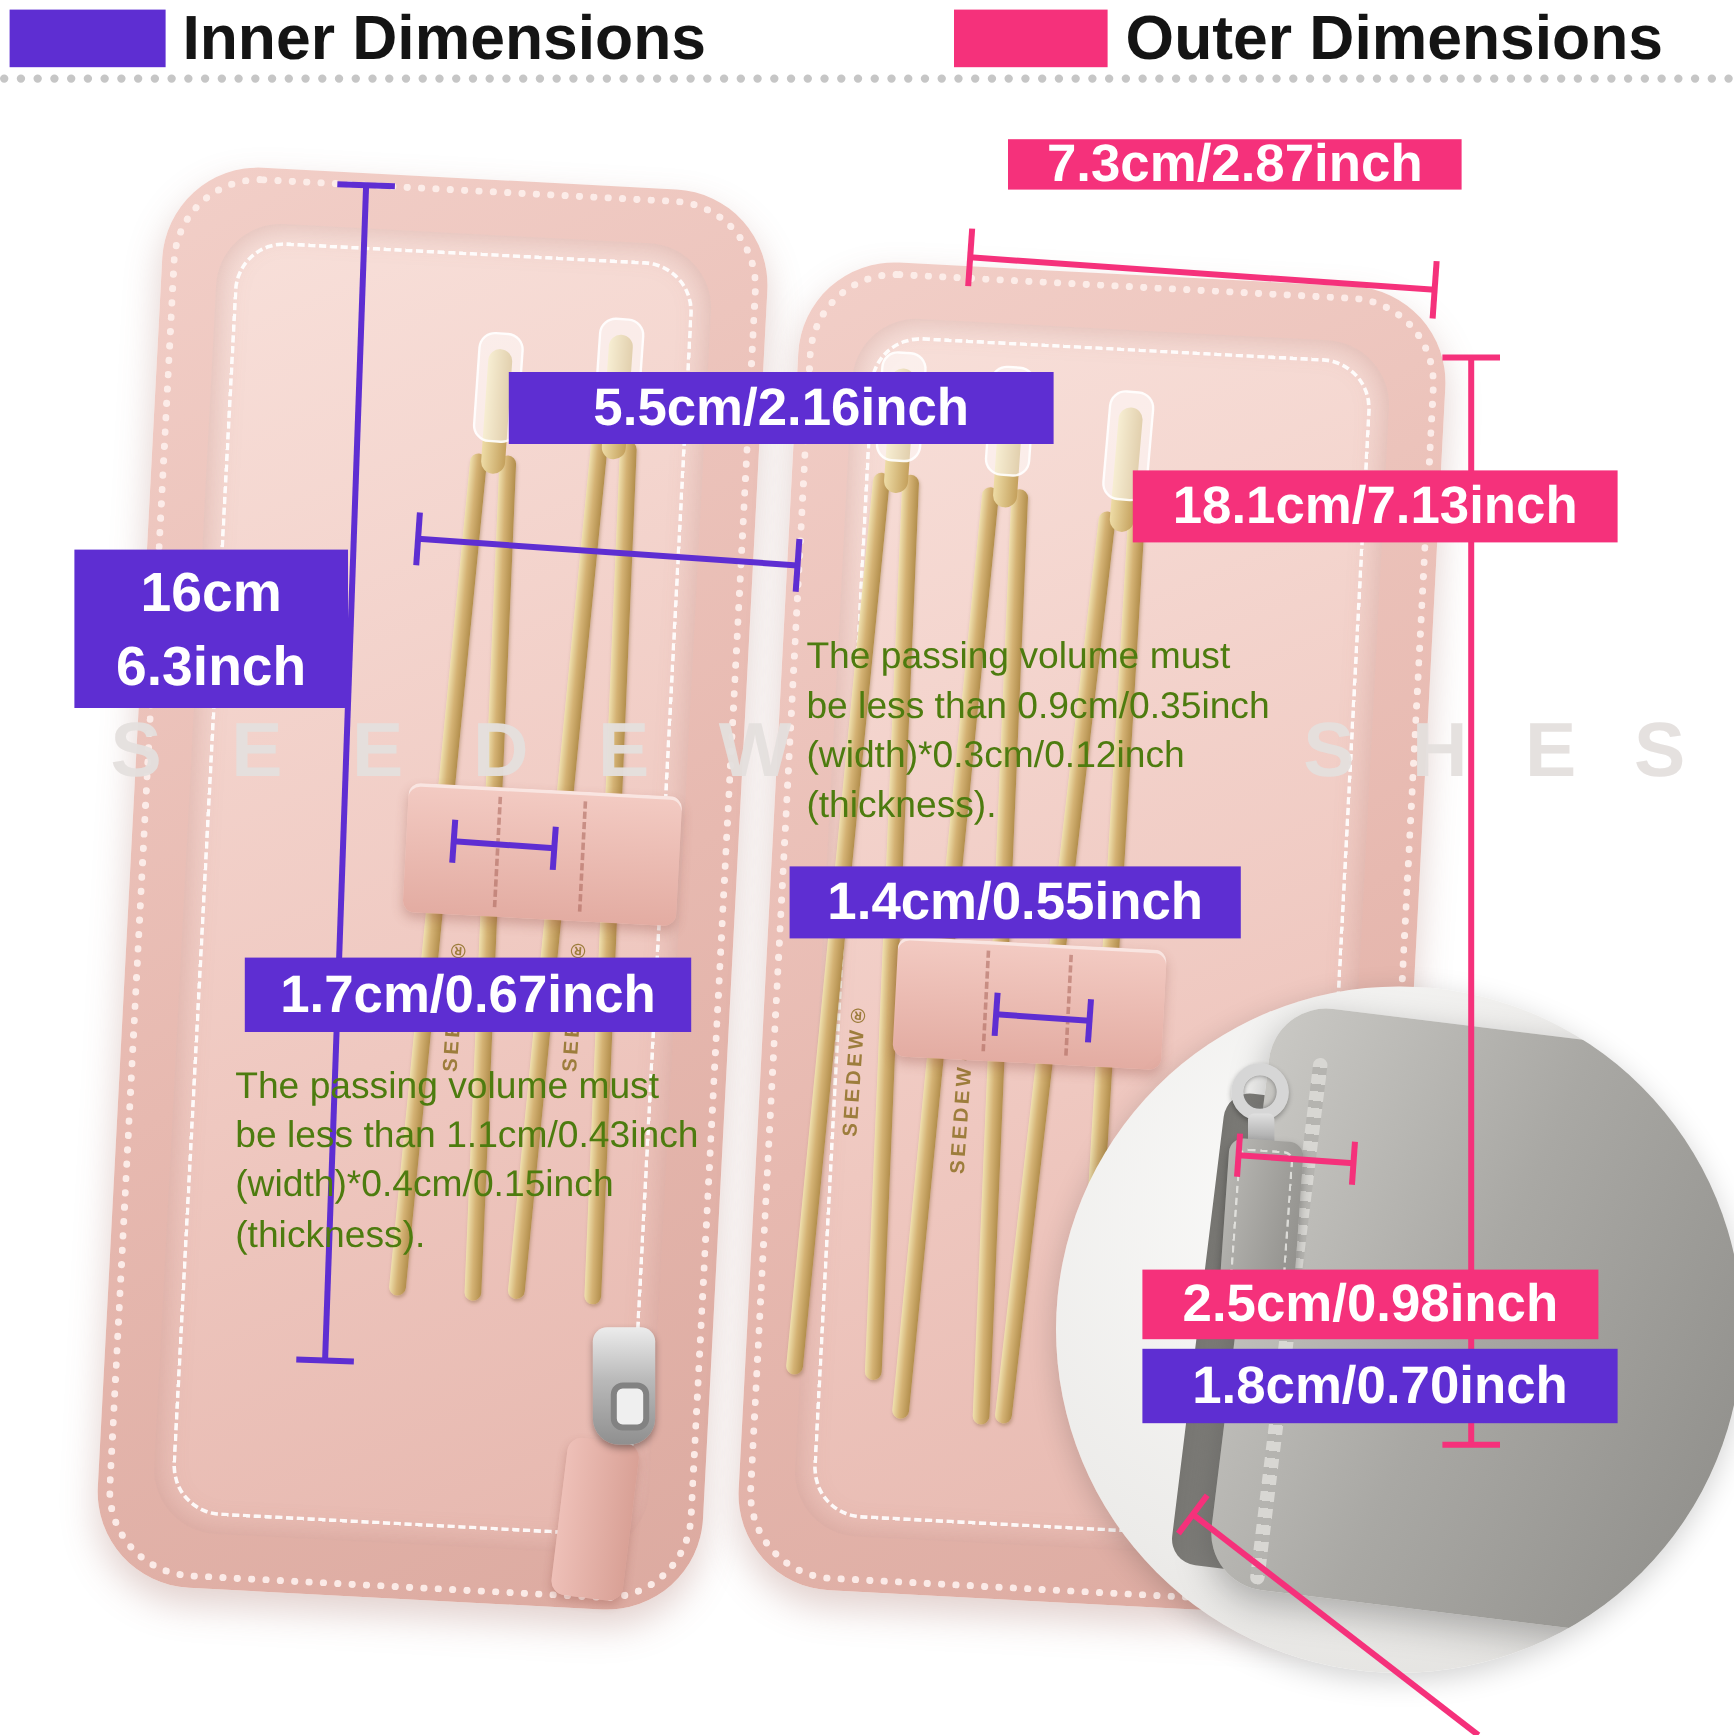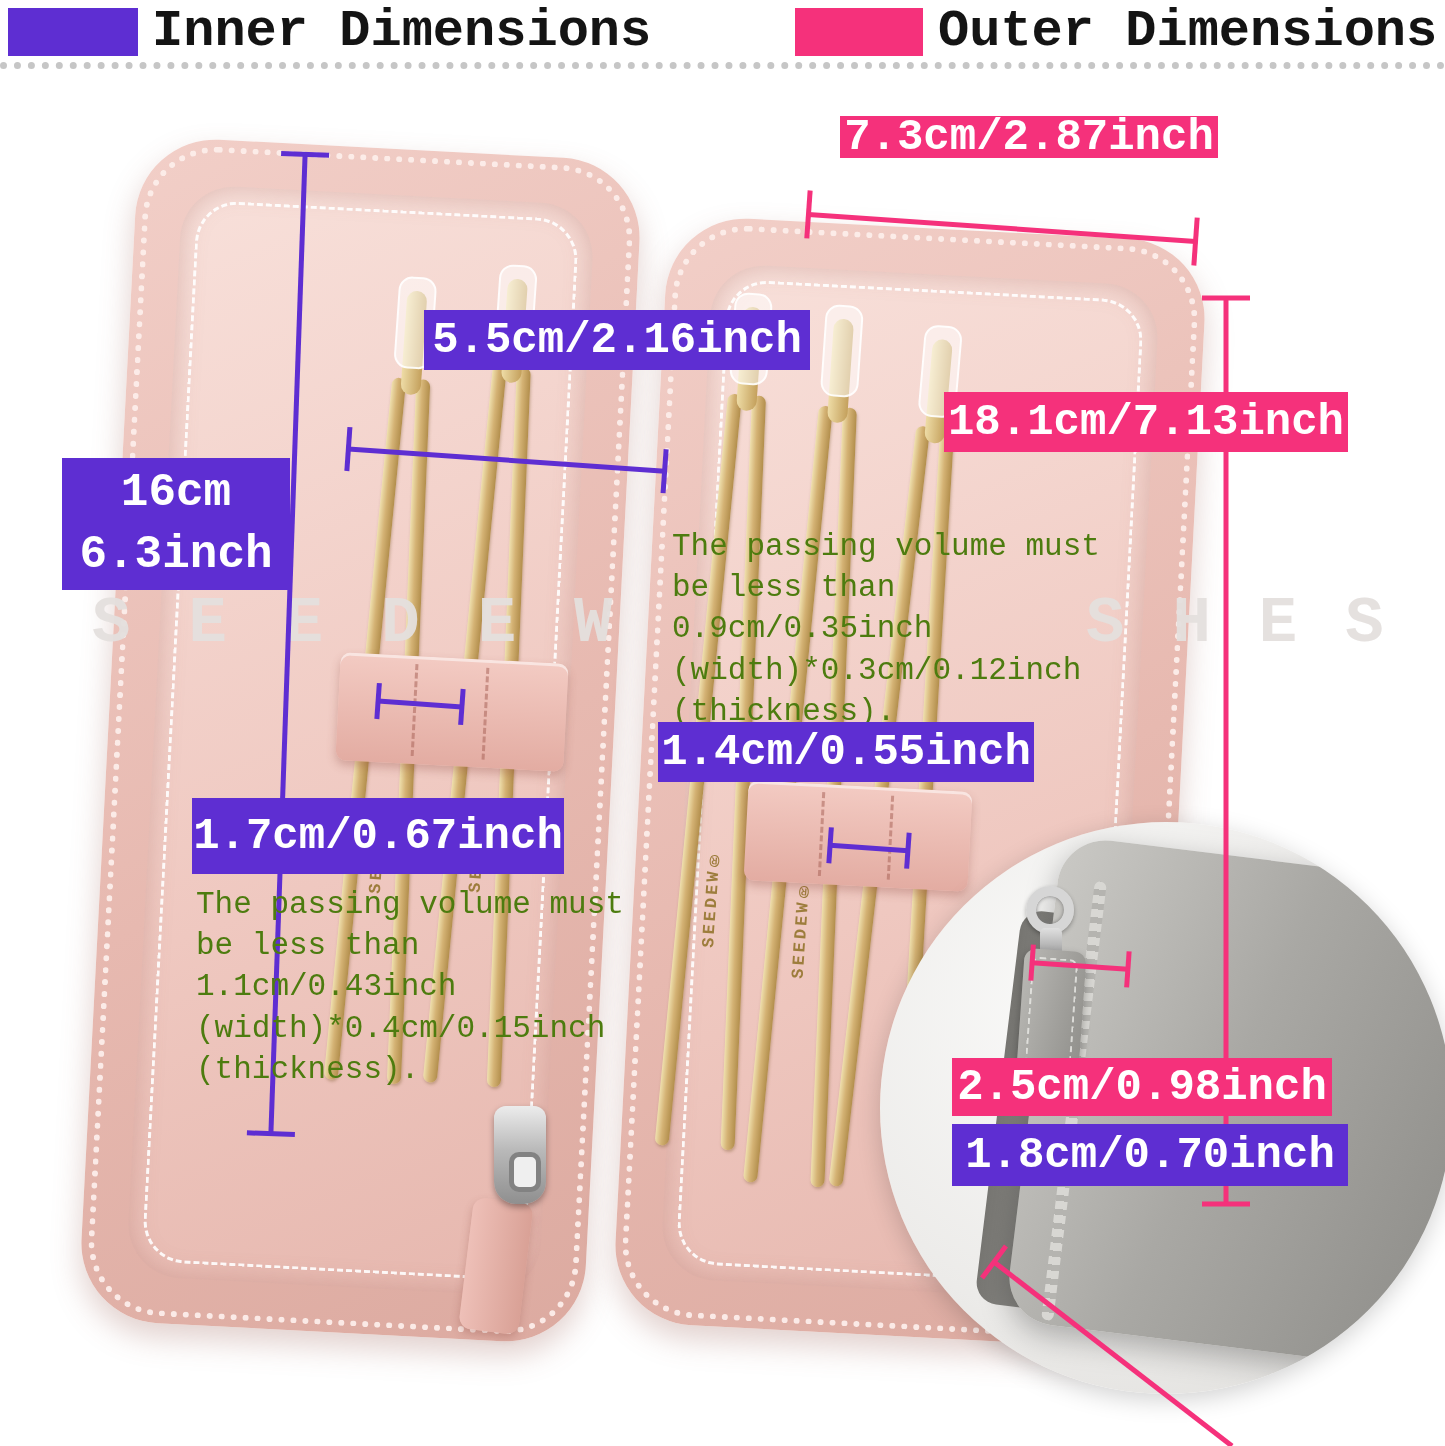--- a/index.html
+++ b/index.html
@@ -3,21 +3,21 @@
 <meta charset="utf-8">
 <style>
   :root{
     --inner-accent:#5E2ED2;
     --outer-accent:#F5317B;
     --tweezer-gold:#D4B274;
   }
   *{box-sizing:border-box}
   body{margin:0;background:#fff}
   .canvas{position:relative;width:1445px;height:1446px;overflow:hidden;background:#fff;
-          font-family:Liberation Mono, monospace}
+          font-family:Liberation Sans, sans-serif}
 
   
   .swatch{position:absolute;top:8px;height:48px;width:130px}
   .swatch.purple{background:var(--inner-accent,#5E2ED2)}
   .swatch.pink{background:var(--outer-accent,#F5317B)}
   .legend-label{position:absolute;top:2px;font-size:52px;font-weight:bold;color:#141414;line-height:60px}
   .divider{position:absolute;left:0;top:62px;width:100%;border-top:7px dotted #c6c6c6}
 
   
   .flap{position:absolute;border-radius:80px;
@@ -221,26 +221,26 @@
       <line x1="1128" y1="948" x2="1128" y2="984"></line>
     </g>
 
     <g class="ln-out">
       <line x1="994" y1="1262" x2="1232" y2="1446"></line>
       <line x1="982" y1="1278" x2="1006" y2="1246"></line>
     </g>
   </svg>
 
   <div class="badge pink" style="left:840px;top:116px;width:378px;height:42px">7.3cm/2.87inch</div>
-  <div class="badge purple" style="left:424px;top:310px;width:386px;height:60px">5.5cm/2.16inch</div>
+  <div class="badge purple" style="left:424px;top:310px;width:454px;height:60px">5.5cm/2.16inch</div>
   <div class="badge pink" style="left:944px;top:392px;width:404px;height:60px">18.1cm/7.13inch</div>
   <div class="badge purple" style="left:62px;top:458px;width:228px;height:132px;font-size:46px;line-height:1.35">16cm
 6.3inch</div>
   <div class="badge purple" style="left:658px;top:722px;width:376px;height:60px">1.4cm/0.55inch</div>
-  <div class="badge purple" style="left:192px;top:798px;width:372px;height:76px">1.7cm/0.67inch</div>
+  <div class="badge purple" style="left:204px;top:798px;width:372px;height:62px">1.7cm/0.67inch</div>
   <div class="badge pink" style="left:952px;top:1058px;width:380px;height:58px">2.5cm/0.98inch</div>
   <div class="badge purple" style="left:952px;top:1124px;width:396px;height:62px">1.8cm/0.70inch</div>
 
   <div class="note" style="left:672px;top:526px;width:450px">The passing volume must
 be less than 0.9cm/0.35inch
 (width)*0.3cm/0.12inch
 (thickness).</div>
   <div class="note" style="left:196px;top:884px;width:450px">The passing volume must
 be less than 1.1cm/0.43inch
 (width)*0.4cm/0.15inch

